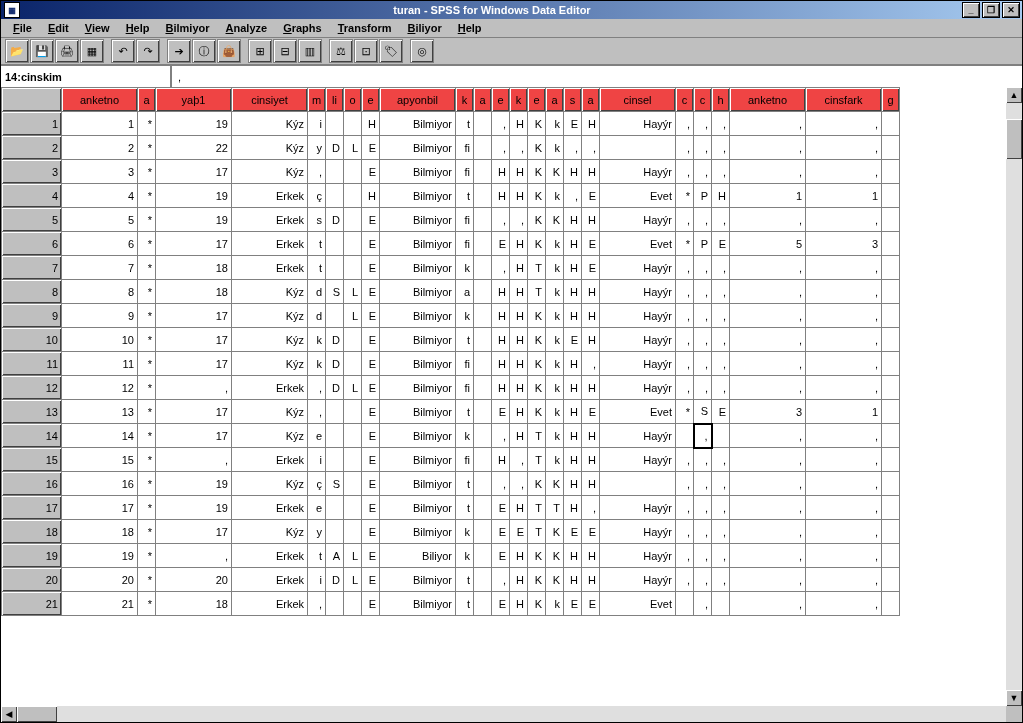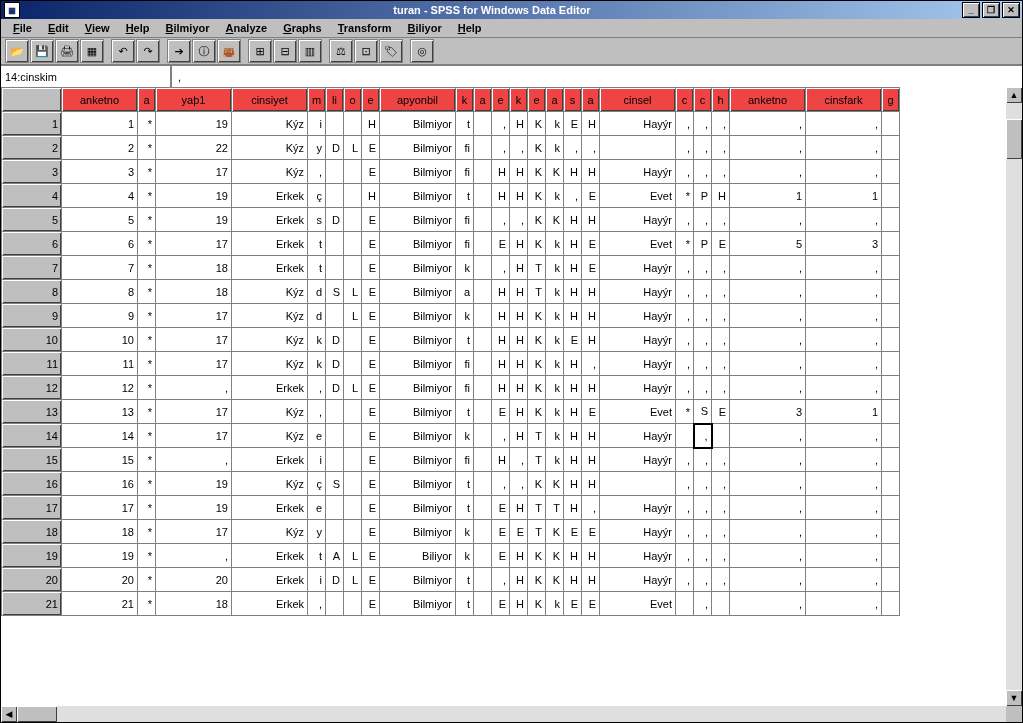--- a/index.html
+++ b/index.html
@@ -13,21 +13,21 @@
   
   .menubar{height:18px;background:#bfbfbf;display:flex;align-items:center;padding-left:4px;border-bottom:1px solid #808080;}
   .menubar span{padding:2px 8px;cursor:default;font-weight:bold;}
   .menubar span:first-letter{text-decoration:underline;}
   
   .toolbar{height:26px;background:#bfbfbf;display:flex;align-items:center;padding-left:4px;border-bottom:1px solid #808080;}
   .tbtn{width:22px;height:22px;border:1px solid #808080;box-shadow:inset 1px 1px #fff,inset -1px -1px #404040;background:#bfbfbf;margin-right:1px;display:flex;align-items:center;justify-content:center;font-size:11px;}
   .tsep{width:6px;}
   
   .refbar{height:22px;background:#fff;display:flex;border-top:1px solid #808080;border-bottom:1px solid #808080;}
-  .refcell{width:165px;border-right:2px solid #808080;padding-left:4px;display:flex;align-items:center;font-weight:normal;}
+  .refcell{width:165px;border-right:2px solid #808080;padding-left:4px;display:flex;align-items:center;font-weight:bold;}
   .refval{flex:1;padding-left:6px;display:flex;align-items:center;}
   
   .gridwrap{position:absolute;top:86px;left:0;right:0;bottom:16px;overflow:hidden;background:#fff;}
   table.grid{border-collapse:collapse;table-layout:fixed;}
   table.grid th,table.grid td{border:1px solid #808080;height:24px;padding:0 3px;overflow:hidden;white-space:nowrap;box-sizing:border-box;}
   table.grid th{background:#ef4444;font-weight:normal;text-align:center;box-shadow:inset 1px 1px #fff,inset -1px -1px #404040;}
   table.grid td{background:#fff;text-align:right;}
   .rowhdr{background:#bfbfbf!important;text-align:right!important;box-shadow:inset 1px 1px #fff,inset -1px -1px #404040;font-weight:normal;}
   .corner{background:#bfbfbf!important;box-shadow:inset 1px 1px #fff,inset -1px -1px #404040;}
   .selcell{border:2px solid #000!important;}

